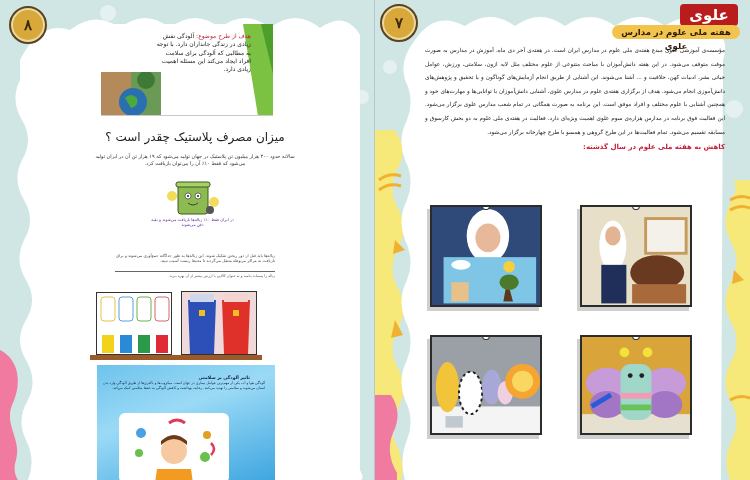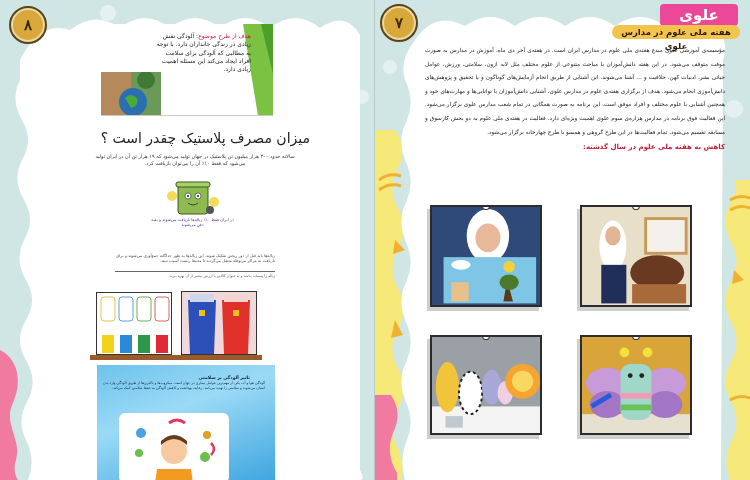--- a/index.html
+++ b/index.html
@@ -19,22 +19,22 @@
     position: absolute; width: 38px; height: 38px; border-radius: 50%;
     background: #d8a93a; border: 2px solid #5a4520;
     box-shadow: 0 0 0 2px #e9d9a8 inset;
     display: flex; align-items: center; justify-content: center;
     font-family: "DejaVu Serif", serif; font-size: 15px; color: #3a2a10; font-weight: bold;
     z-index: 5;
   }
 
   
   .brand-badge {
-    position: absolute; top: 4px; right: 12px; width: 78px; height: 22px;
-    background: #ec4899; border-radius: 4px; color: #fff; font-weight: bold;
+    position: absolute; top: 4px; right: 12px; width: 58px; height: 22px;
+    background: #b91c1c; border-radius: 4px; color: #fff; font-weight: bold;
     font-size: 15px; display: flex; align-items: center; justify-content: center;
     z-index: 6; direction: rtl;
   }
   .section-title {
     position: absolute; top: 25px; right: 10px; width: 128px; height: 14px;
     background: #f3c44d; border-radius: 8px; color: #2b1a05;
     font-size: 8.5px; font-weight: bold; direction: rtl; text-align: center;
     line-height: 14px; z-index: 6;
   }
   .body-text {
@@ -61,22 +61,22 @@
     position: absolute; left: 101px; top: 24px; width: 172px; height: 92px;
     background: #fff; z-index: 6; overflow: hidden;
     border-bottom: 1px solid #c9c9c9;
   }
   .slide-text {
     position: absolute; right: 22px; top: 8px; width: 96px; direction: rtl;
     font-size: 6px; line-height: 8.3px; color: #222;
   }
   .slide-text .hl { color: #c4203a; }
   .left-heading {
-    position: absolute; top: 130px; left: 80px; width: 230px; 
-    direction: rtl; font-size: 14px; color: #222; z-index: 6;
+    position: absolute; top: 130px; left: 80px; width: 230px; text-align: center;
+    direction: rtl; font-size: 12px; color: #222; z-index: 6;
   }
   .left-paragraph {
     position: absolute; top: 153px; left: 95px; width: 200px; text-align: center;
     direction: rtl; font-size: 5px; line-height: 7px; color: #333; z-index: 6;
   }
   .trash-mascot {
     position: absolute; top: 180px; left: 158px; width: 70px; height: 36px; z-index: 6;
   }
   .mascot-caption {
     position: absolute; top: 217px; left: 150px; width: 85px; text-align: center;

